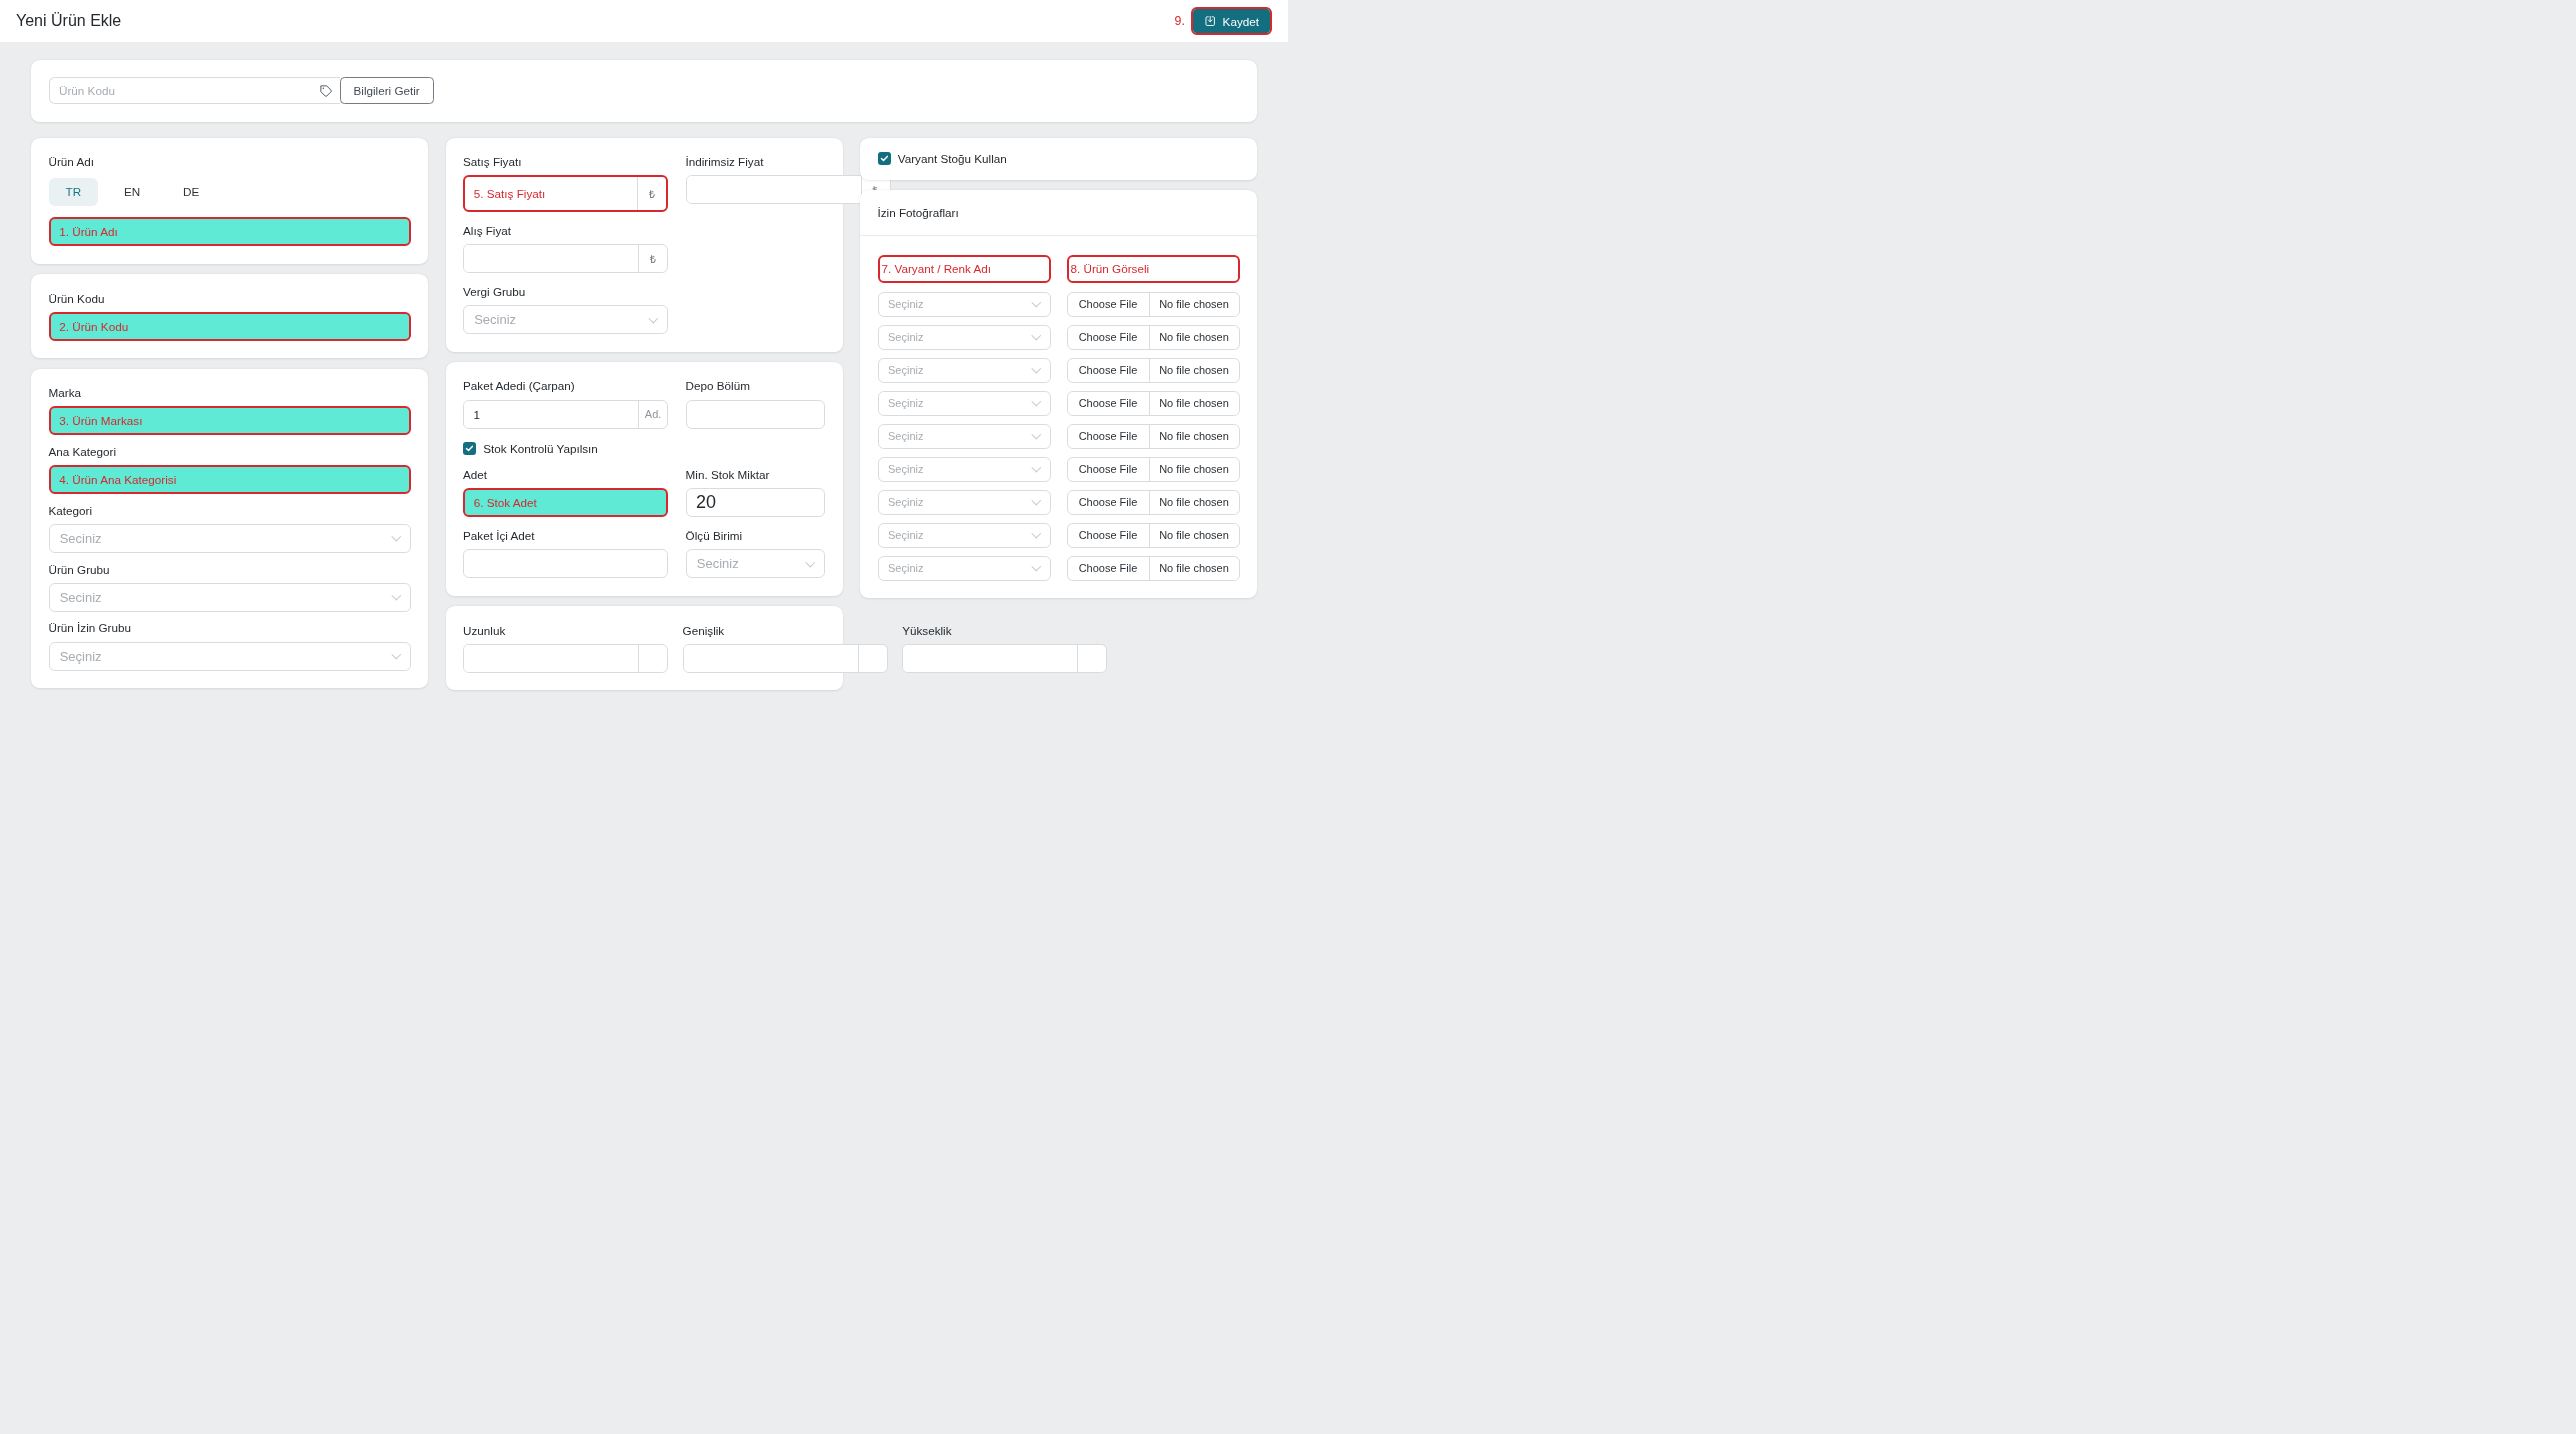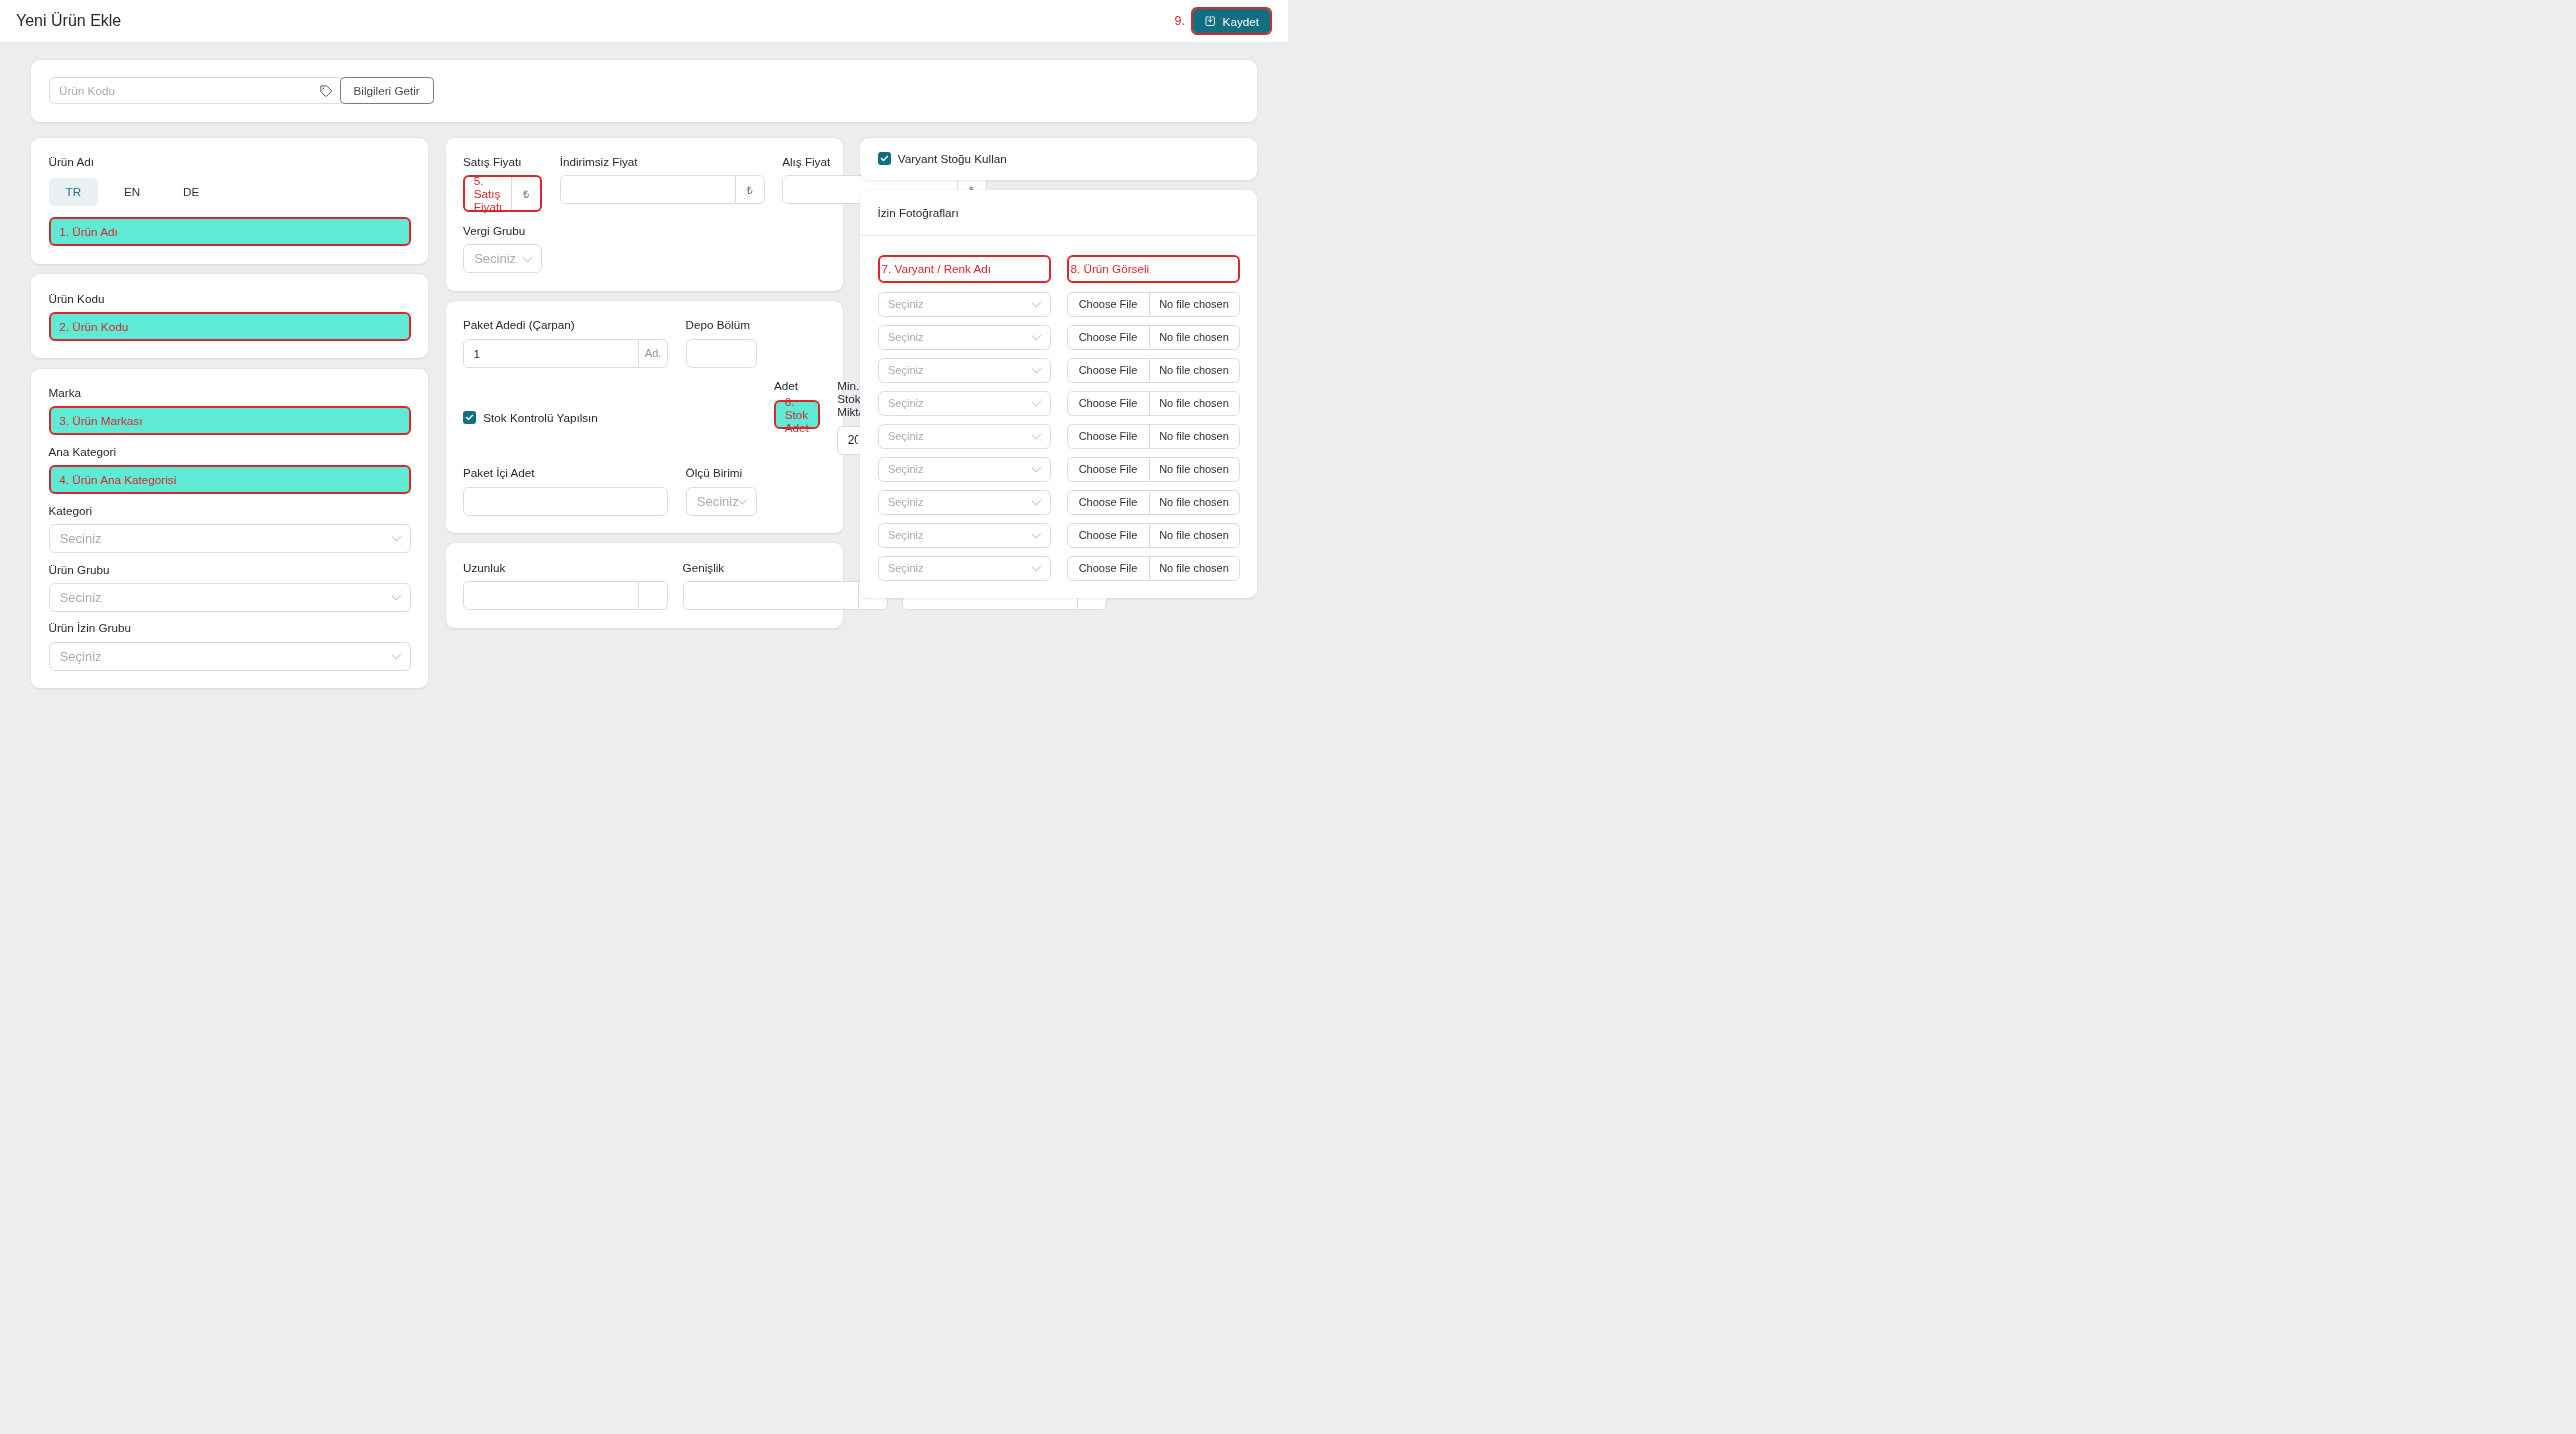--- a/index.html
+++ b/index.html
@@ -41,21 +41,21 @@
   .f-block:last-child { margin-bottom:0; }
 
   .red-input { height:29px; border:2.2px solid #d7282e; border-radius:5.8px; display:flex; align-items:center;
        padding:0 8.8px; color:#d7282e; font-size:11.7px; background:#5eead4; }
   .red-group { height:37px; border:2.2px solid #d7282e; border-radius:5.8px; display:flex; align-items:stretch; background:#fff; }
   .red-group .rg-text { flex:1; display:flex; align-items:center; padding:0 8.8px; color:#d7282e; font-size:11.7px; }
   .red-group .rg-suffix { width:29px; border-left:0.7px solid #d9dcdf; display:flex; align-items:center; justify-content:center;
        color:#6d747b; font-size:11px; }
 
   .t-input { width:100%; height:29px; border:0.7px solid #d9dcdf; border-radius:5.8px; padding:0 9.5px;
-       font-size:12px; color:#24292e; outline:none; background:#fff; font-family:"Liberation Sans", sans-serif; }
+       font-size:18px; color:#24292e; outline:none; background:#fff; font-family:"Liberation Sans", sans-serif; }
   .t-input::placeholder { color:#a7acb2; }
 
   .igroup { height:29px; border:0.7px solid #d9dcdf; border-radius:5.8px; display:flex; align-items:stretch; background:#fff; overflow:hidden; }
   .igroup input { flex:1; min-width:0; border:none; outline:none; padding:0 9.5px; font-size:11.7px; color:#24292e;
        font-family:"Liberation Sans", sans-serif; }
   .igroup .suffix { border-left:0.7px solid #d9dcdf; display:flex; align-items:center; justify-content:center;
        color:#6d747b; font-size:11px; min-width:29px; padding:0 5.8px; }
   .igroup .suffix.unit { color:#8f959c; }
 
   .t-select { height:29px; border:0.7px solid #d9dcdf; border-radius:5.8px; display:flex; align-items:center;
@@ -69,21 +69,21 @@
   .tab { padding:7.3px 17px; font-size:11.7px; color:#2c3237; border-radius:5.8px; cursor:pointer; }
   .tab.active { background:#e9f1f2; color:#1b7386; }
 
   
   .check-row { display:flex; align-items:center; gap:7.3px; }
   .checkbox { width:13px; height:13px; background:#136f80; border-radius:2.9px; display:flex; align-items:center;
        justify-content:center; flex:none; cursor:pointer; }
   .check-label { font-size:11.7px; color:#24292e; }
 
   
-  .g2 { display:grid; grid-template-columns:1fr 1fr 1fr 1fr; column-gap:17.5px; row-gap:11.7px; }
+  .g2 { display:grid; grid-template-columns:1fr 1fr; column-gap:17.5px; row-gap:11.7px; }
   .span2 { grid-column:1 / span 2; }
 
   
   .photos-header { padding:16px 17.5px; font-size:11.7px; color:#262b30; border-bottom:0.7px solid #e9eaec; }
   .photos-body { padding:19px 17.5px 17.5px 17.5px; }
   .ph-grid { display:grid; grid-template-columns:1fr 1fr; column-gap:16px; }
   .red-box-sm { height:28px; border:2.2px solid #d7282e; border-radius:5.8px; display:flex; align-items:center;
        padding:0 2px; color:#d7282e; font-size:11.7px; margin-bottom:8.8px; }
   .ph-row { margin-bottom:8px; }
   .ph-row:last-child { margin-bottom:0; }

